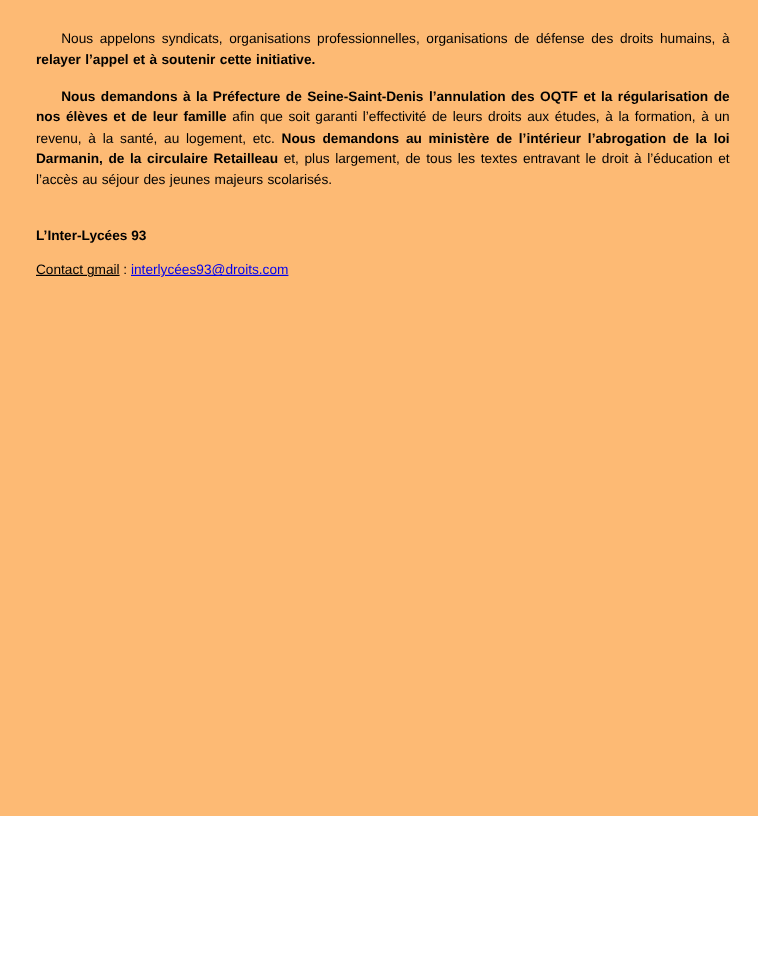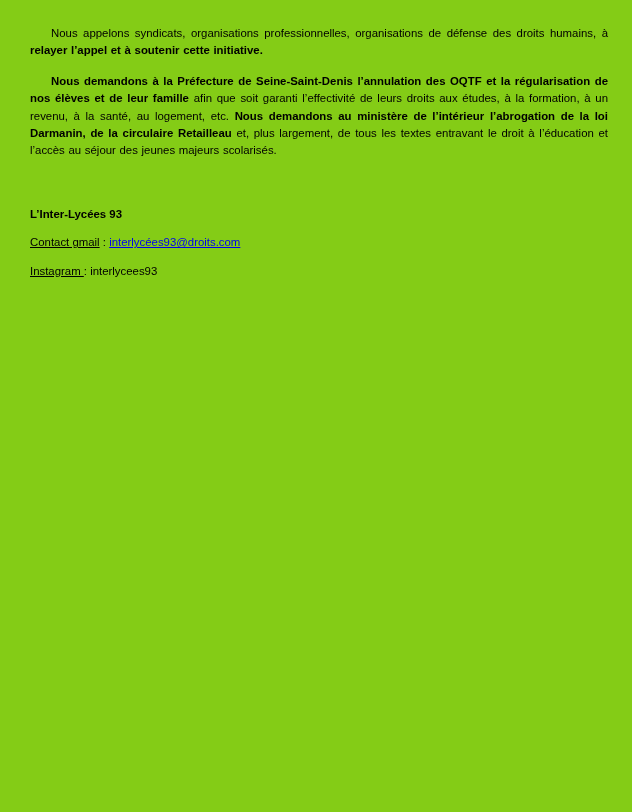--- a/index.html
+++ b/index.html
@@ -10,38 +10,38 @@
   body {
     width: 632px;
     height: 812px;
     overflow: hidden;
     font-family: "Liberation Sans", "DejaVu Sans", sans-serif;
     color: #000000;
   }
   .page {
     box-sizing: border-box;
     width: 632px;
-    height: 812px;
+    height: 680px;
     padding: 25px 24px 0 30px;
-    background: #84cc16;
+    background: #fdba74;
   }
   .doc-paragraph {
     font-size: 11.4px;
     line-height: 17.4px;
     text-align: justify;
     text-indent: 21px;
     margin: 0 0 13px 0;
     word-spacing: 0.5px;
   }
   .bold { font-weight: bold; }
   .org-line {
     font-size: 11.4px;
     line-height: 17.4px;
     font-weight: bold;
-    margin: 46px 0 0 0;
+    margin: 29px 0 0 0;
   }
   .contact-line, .instagram-line {
     font-size: 11.4px;
     line-height: 17.4px;
     margin: 11px 0 0 0;
   }
   .underlined { text-decoration: underline; }
   .email-link {
     color: #0000EE;
     text-decoration: underline;
@@ -54,15 +54,14 @@
 <div class="page">
 
   <p class="doc-paragraph"><span>Nous appelons syndicats, organisations professionnelles, organisations de défense des droits humains, à </span><span class="bold">relayer l’appel et à soutenir cette initiative.</span></p>
 
   <p class="doc-paragraph"><span class="bold">Nous demandons à la Préfecture de Seine-Saint-Denis l’annulation des OQTF et la régularisation de nos élèves et de leur famille</span><span> afin que soit garanti l’effectivité de leurs droits aux études, à la formation, à un revenu, à la santé, au logement, etc. </span><span class="bold">Nous demandons au ministère de l’intérieur l’abrogation de la loi Darmanin, de la circulaire Retailleau</span><span> et, plus largement, de tous les textes entravant le droit à l’éducation et l’accès au séjour des jeunes majeurs scolarisés.</span></p>
 
   <p class="org-line">L’Inter-Lycées 93</p>
 
   <p class="contact-line"><span class="underlined">Contact gmail</span><span> : </span><a class="email-link">interlycées93@droits.com</a></p>
 
-  <p class="instagram-line"><span class="underlined">Instagram </span><span>: </span><span>interlycees93</span></p>
 
 </div>
 
 </body></html>

